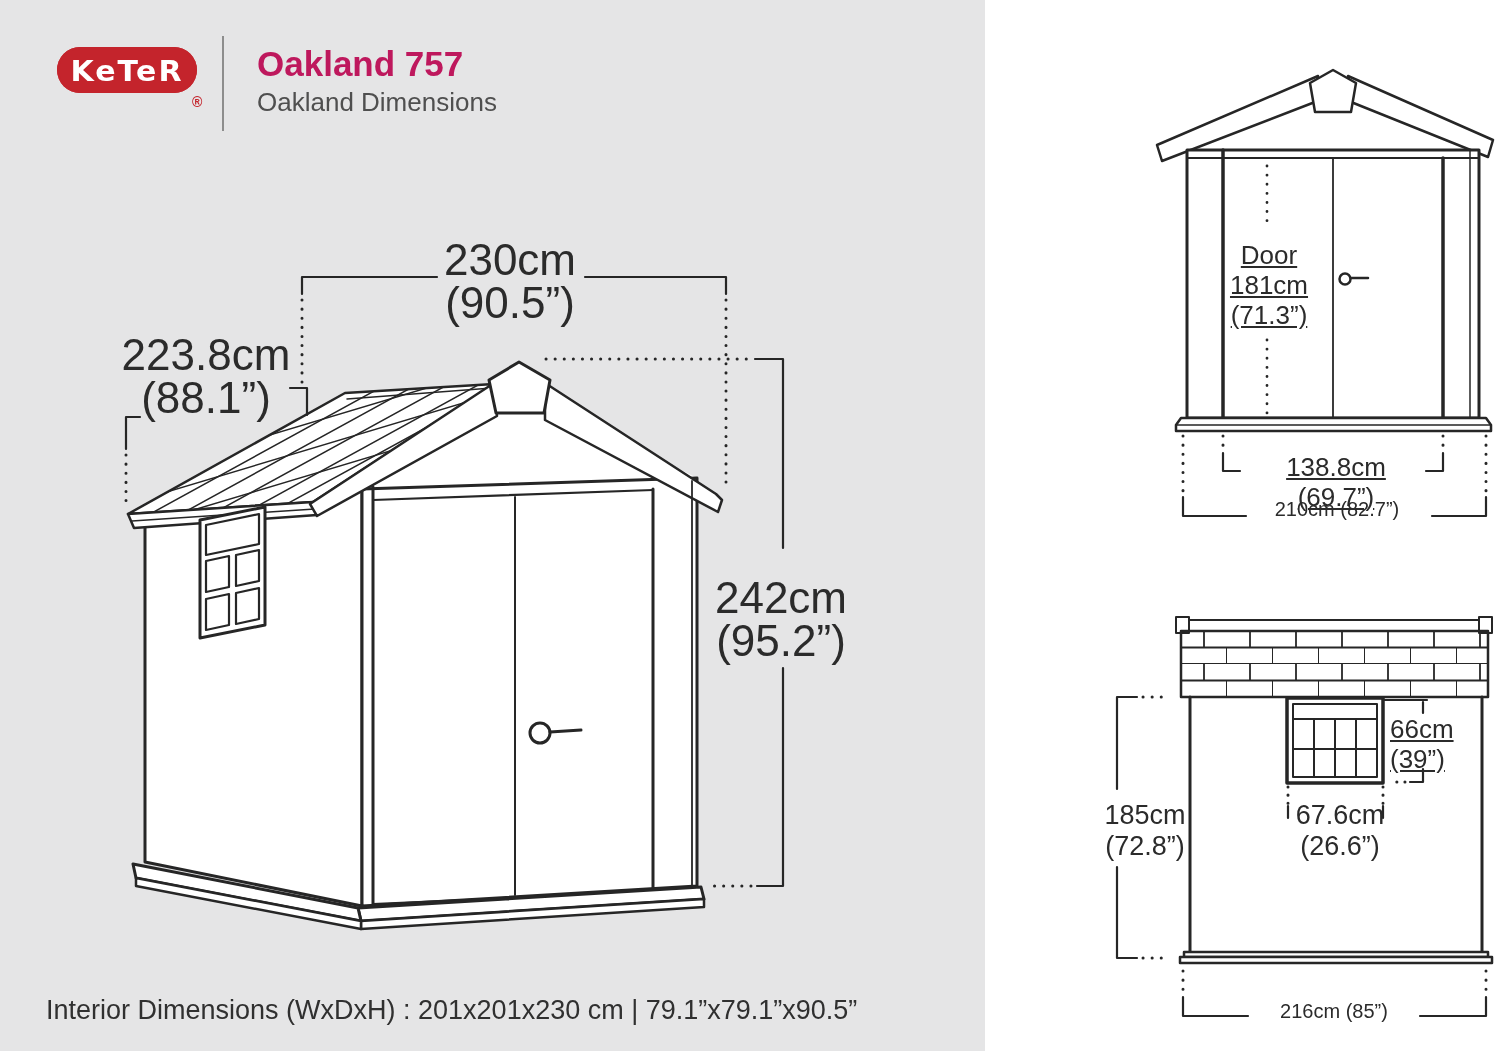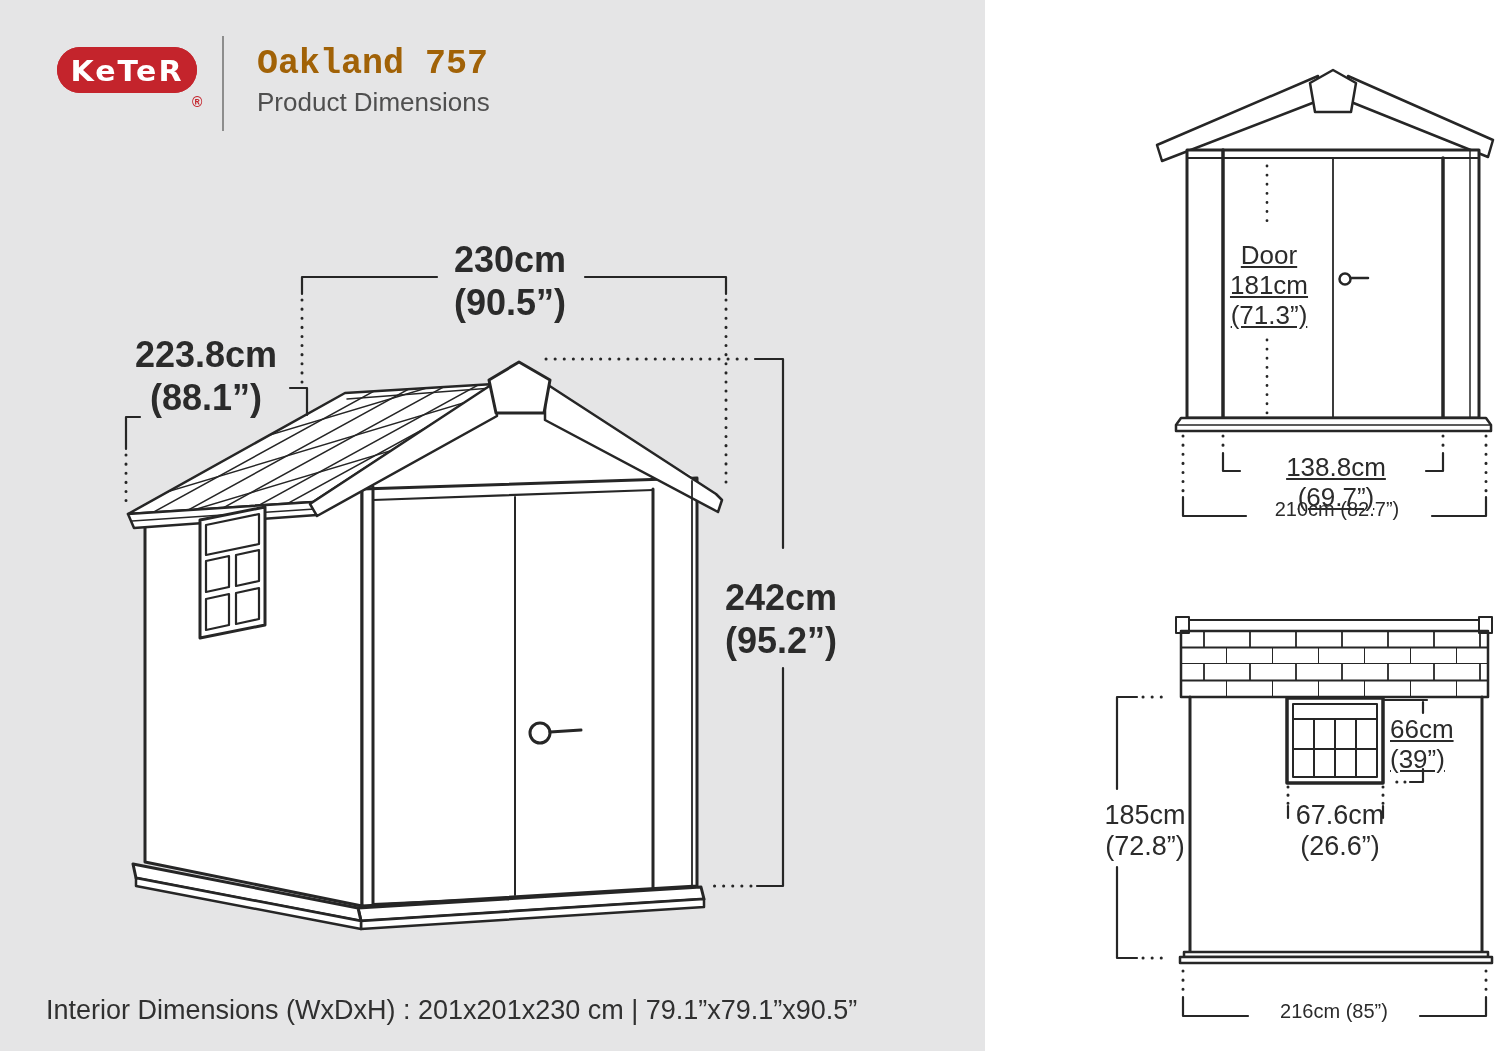--- a/index.html
+++ b/index.html
@@ -7,53 +7,53 @@
     position:relative;width:1500px;height:1051px;overflow:hidden;
     background:#ffffff;font-family:"Liberation Sans",sans-serif;color:#2b2b2b;
   }
   .panel-left{position:absolute;left:0;top:0;width:985px;height:1051px;background:#e5e5e6;}
   .lineart{position:absolute;left:0;top:0;}
   .label{
     position:absolute;white-space:pre-line;text-align:center;color:#2b2b2b;
     transform:translateX(-50%);line-height:1.17;letter-spacing:0px;
   }
   .label.left-align{transform:none;text-align:left;}
-  .fs36{font-size:36px;line-height:43px;font-weight:bold;}
+  .fs36{font-size:44px;line-height:43px;}
   .fs28{font-size:20px;text-align:center;}
   .fs27{font-size:27px;line-height:31px;}
   .fs26{font-size:26px;line-height:30px;text-decoration:underline;}
   .keter-pill{
     position:absolute;left:57px;top:47px;width:140px;height:46px;background:#c4242c;
     border-radius:34px;display:flex;align-items:center;justify-content:center;
     box-shadow:inset 0 0 0 2px #c4242c;
   }
   .keter-text{
     color:#ffffff;font-size:30px;font-weight:800;letter-spacing:2px;
     font-family:"DejaVu Sans","Liberation Sans",sans-serif;transform:scaleY(0.96);
   }
   .reg-mark{position:absolute;left:192px;top:94px;font-size:14px;color:#c4242c;font-weight:700;}
   .divider{position:absolute;left:222px;top:36px;width:2px;height:95px;background:#8d8d8d;}
-  .title{position:absolute;left:257px;top:44px;font-size:35px;font-weight:700;color:#a16207;font-family:Liberation Mono, monospace;}
+  .title{position:absolute;left:257px;top:44px;font-size:35px;font-weight:700;color:#be185d;}
   .subtitle{position:absolute;left:257px;top:87px;font-size:26px;color:#4f4f4f;}
   .footer-text{position:absolute;left:46px;top:995px;font-size:27px;color:#303030;}
 </style>
 </head>
 <body>
 
 <div class="stage">
 
   <div class="panel-left"></div>
 
   <div class="keter-pill">
     <span class="keter-text">KeTeR</span>
   </div>
   <span class="reg-mark">®</span>
   <div class="divider"></div>
   <div class="title">Oakland 757</div>
-  <div class="subtitle">Product Dimensions</div>
+  <div class="subtitle">Oakland Dimensions</div>
 
   <svg class="lineart" width="1500" height="1051" viewBox="0 0 1500 1051">
     <defs>
       <clipPath id="shingleClip">
           <polygon points="494,384 345,393 128,514 313,502"></polygon>
         </clipPath>
       <pattern id="brickPat" width="46" height="33" patternUnits="userSpaceOnUse" patternTransform="translate(1181,631)">
         <path d="M0,16.5 H46 M0,33 H46 M23,0 V16.5 M45.9,16.5 V33" stroke="#262626" stroke-width="1.8" fill="none"></path>
       </pattern>
     </defs>

